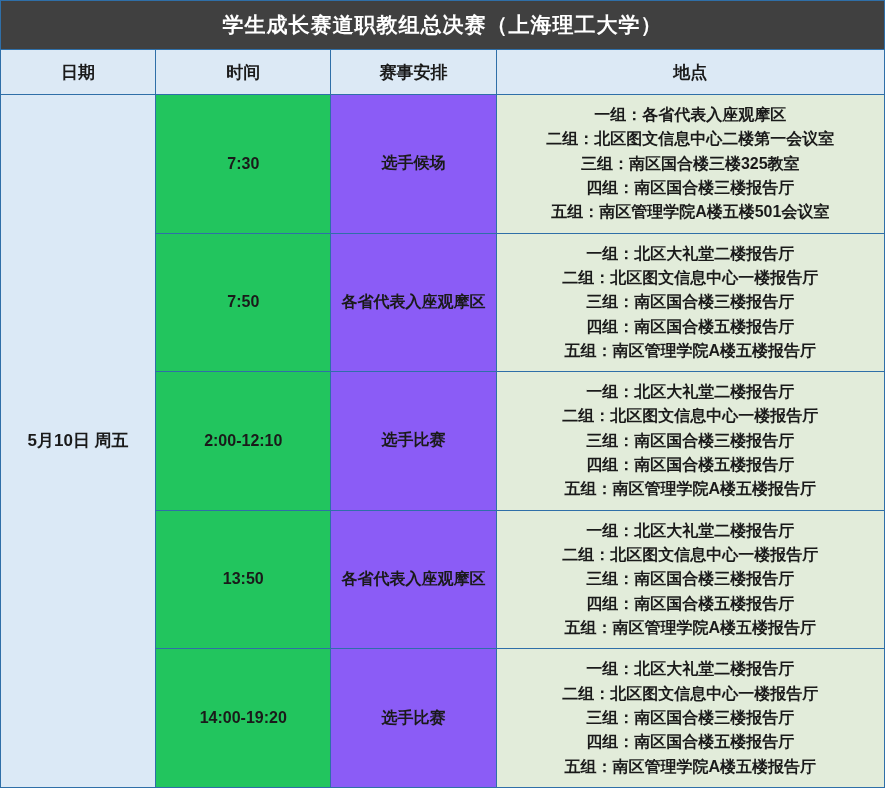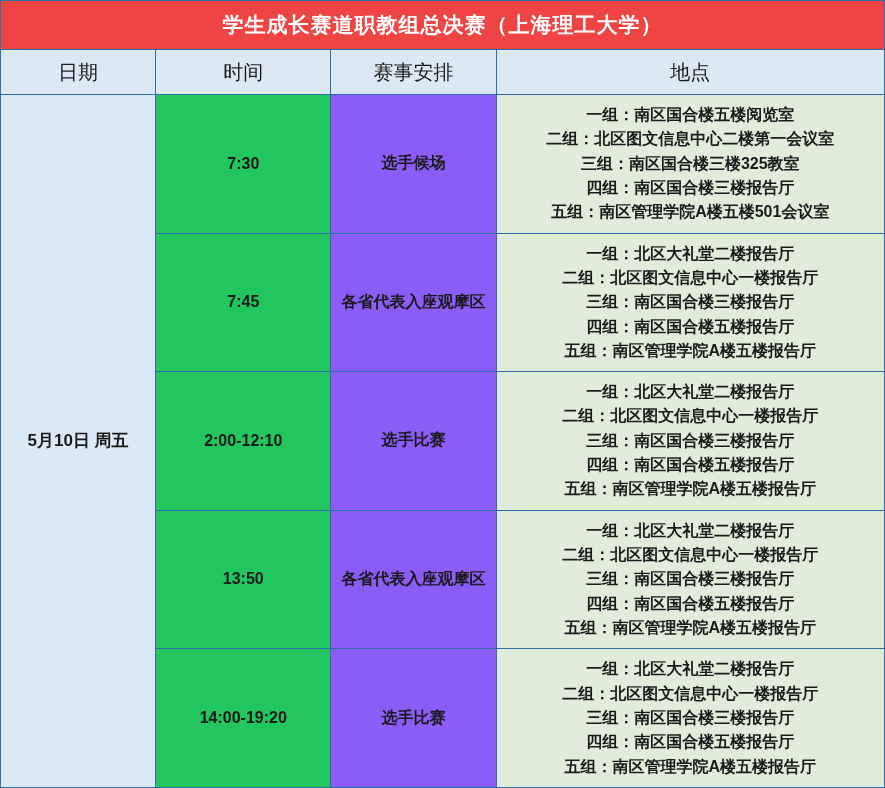--- a/index.html
+++ b/index.html
@@ -18,32 +18,32 @@
     border-collapse: collapse;
     table-layout: fixed;
   }
   .schedule-table td {
     border: 1px solid #2f6fa8;
     text-align: center;
     vertical-align: middle;
     color: #1a1a1a;
   }
   .title-cell {
-    background: #ef4444;
+    background: #404040;
     color: #ffffff !important;
     font-size: 21px;
     font-weight: bold;
     letter-spacing: 1px;
     height: 40px;
     padding: 4px 0;
   }
   .header-cell {
     background: #dce9f5;
-    font-size: 20px;
-    font-weight: normal;
+    font-size: 17px;
+    font-weight: bold;
     height: 36px;
     padding: 4px 5px;
   }
   .date-cell {
     background: #dbe9f6;
     font-size: 17px;
     font-weight: bold;
     width: 155px;
     margin-left: 32px;
   }
@@ -94,30 +94,30 @@
       <td class="header-cell">时间</td>
       <td class="header-cell">赛事安排</td>
       <td class="header-cell">地点</td>
     </tr>
 
     <tr>
       <td class="date-cell" rowspan="5">5月10日 周五</td>
       <td class="time-cell">7:30</td>
       <td class="event-cell">选手候场</td>
       <td class="venue-cell">
-        <div class="venue-line">一组：南区国合楼五楼阅览室</div>
+        <div class="venue-line">一组：各省代表入座观摩区</div>
         <div class="venue-line">二组：北区图文信息中心二楼第一会议室</div>
         <div class="venue-line">三组：南区国合楼三楼325教室</div>
         <div class="venue-line">四组：南区国合楼三楼报告厅</div>
         <div class="venue-line">五组：南区管理学院A楼五楼501会议室</div>
       </td>
     </tr>
 
     <tr>
-      <td class="time-cell">7:45</td>
+      <td class="time-cell">7:50</td>
       <td class="event-cell">各省代表入座观摩区</td>
       <td class="venue-cell">
         <div class="venue-line">一组：北区大礼堂二楼报告厅</div>
         <div class="venue-line">二组：北区图文信息中心一楼报告厅</div>
         <div class="venue-line">三组：南区国合楼三楼报告厅</div>
         <div class="venue-line">四组：南区国合楼五楼报告厅</div>
         <div class="venue-line">五组：南区管理学院A楼五楼报告厅</div>
       </td>
     </tr>
 

